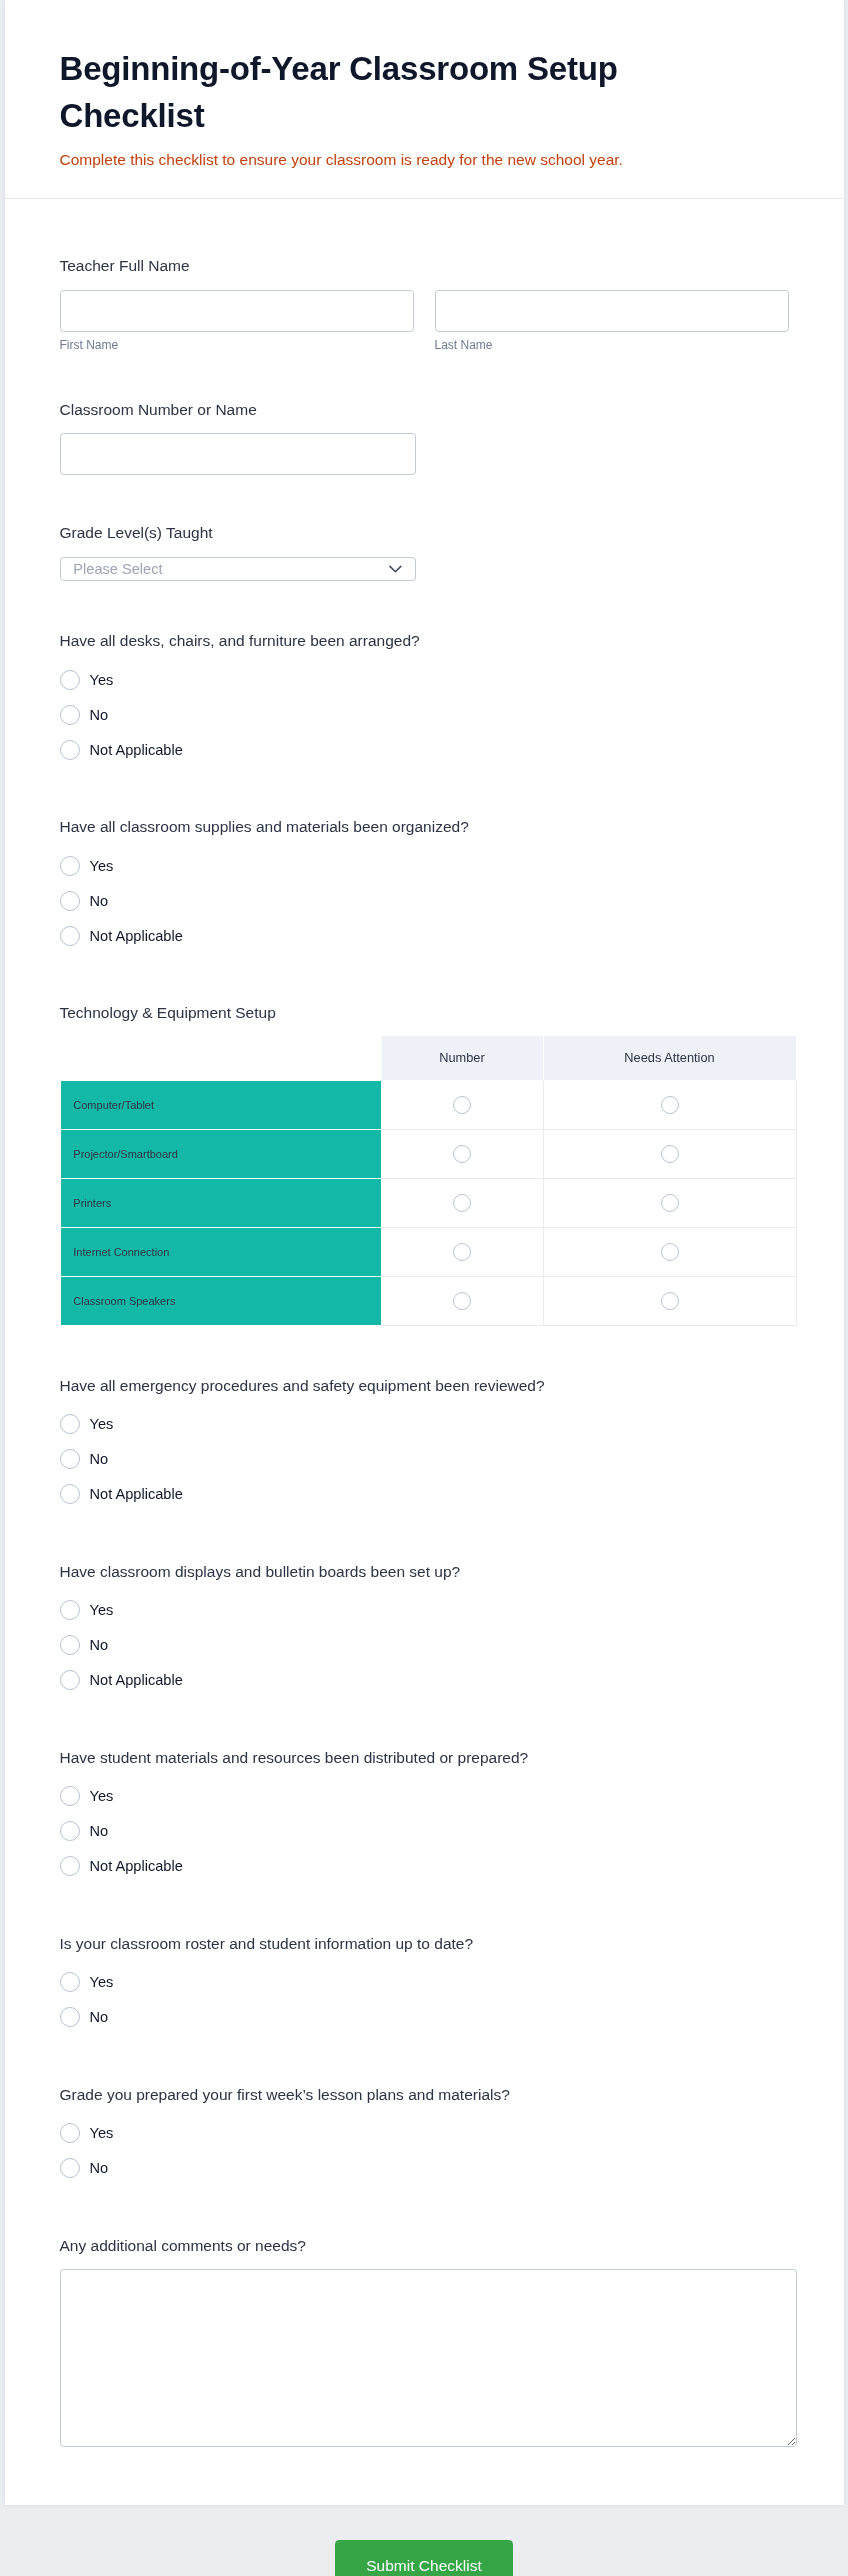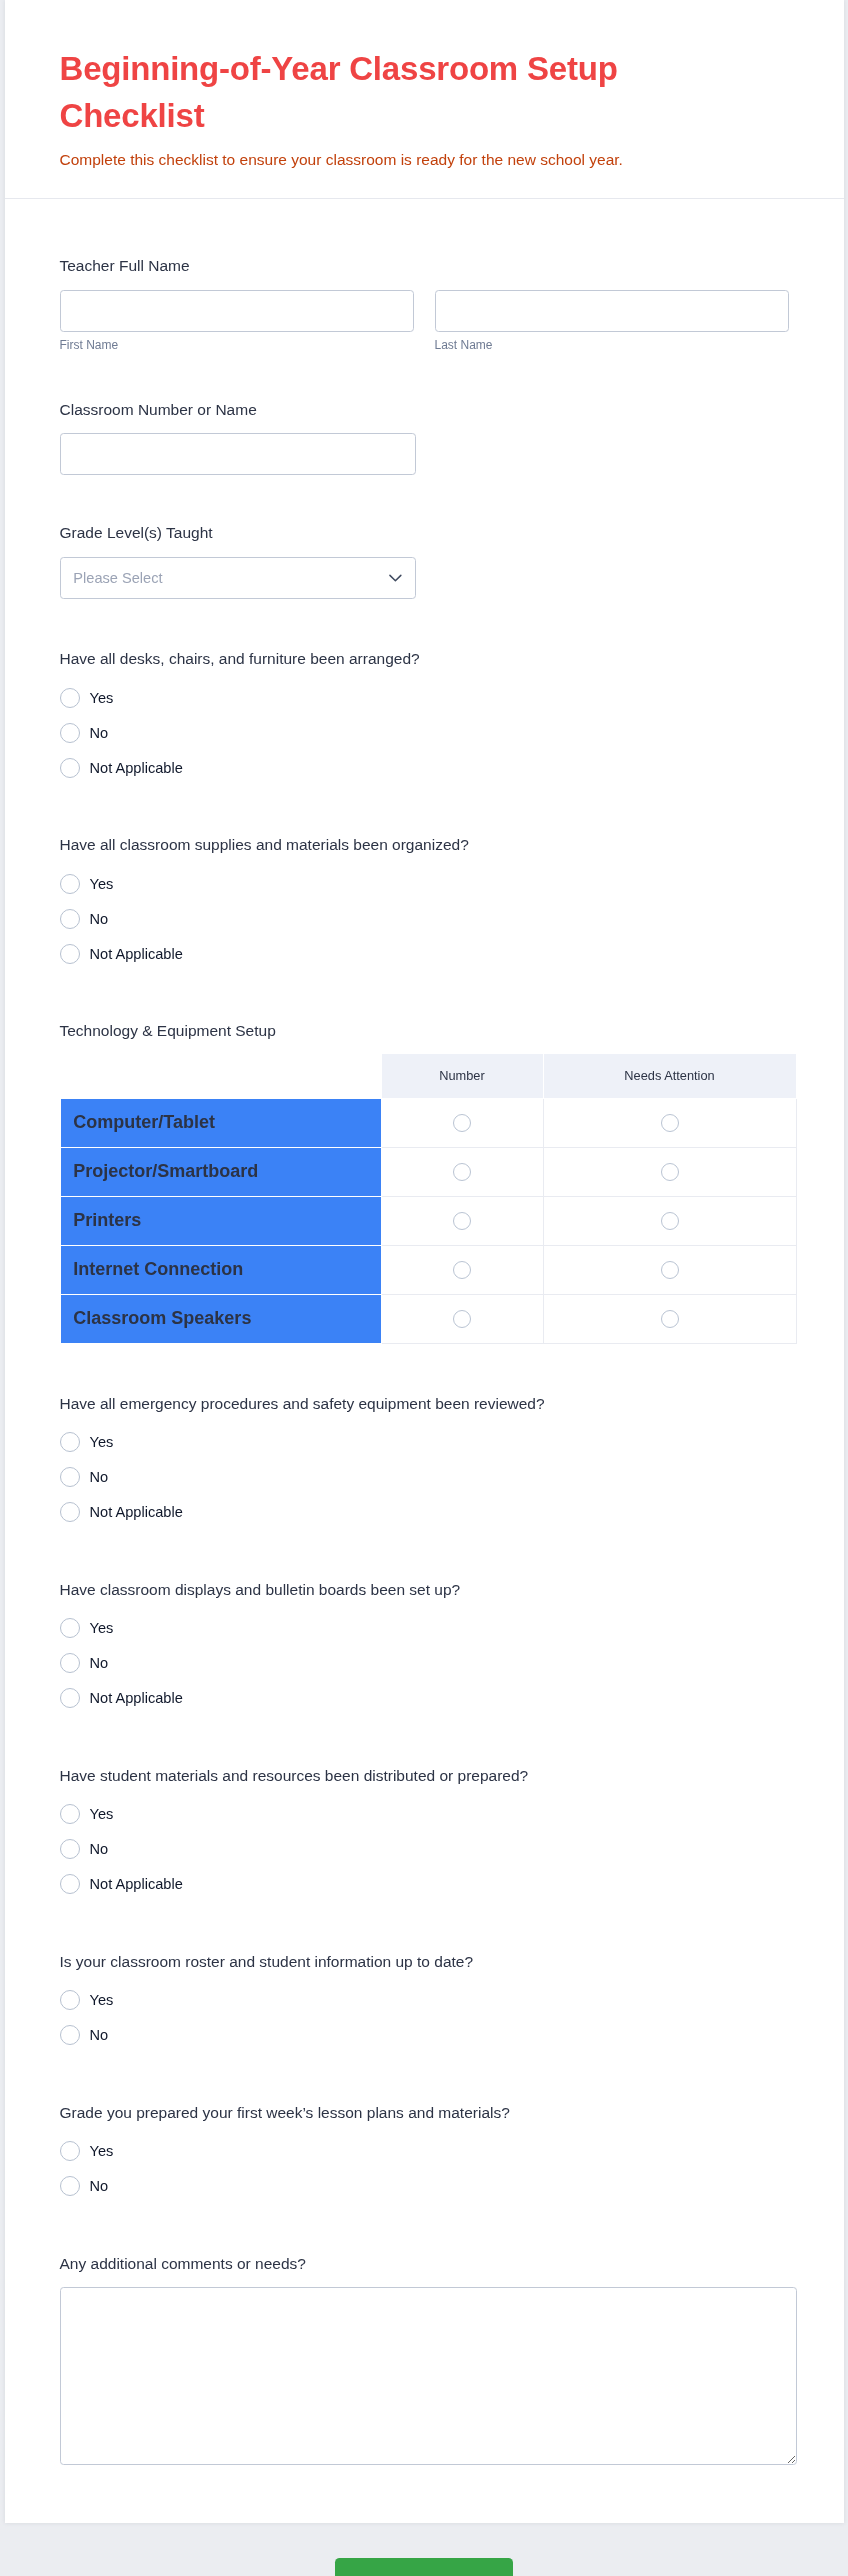--- a/index.html
+++ b/index.html
@@ -13,21 +13,21 @@
     width: 839px;
     margin: 0 auto;
     background: #ffffff;
     box-shadow: 0 0 4.6px rgba(40,50,70,.10);
   }
   .form-header { padding: 46px 55px 29px; }
   .form-title {
     font-size: 33px;
     font-weight: 700;
     line-height: 1.42;
-    color: #ef4444;
+    color: #0f172a;
     letter-spacing: -0.2px;
     max-width: 693px;
   }
   .form-subtitle { margin-top: 11px; font-size: 15.5px; color: #c2410c; }
   .divider { height: 0.9px; background: #e6e8ee; }
   .form-body { padding: 7.3px 55px 58px; }
 
   .field { margin-top: 49px; }
   .field:first-child { margin-top: 51px; }
   .field-label { font-size: 15.5px; font-weight: 500; color: #2c3345; }
@@ -38,21 +38,21 @@
     width: 100%; height: 42px;
     border: 0.9px solid #c2c9d6; border-radius: 3.6px;
     box-sizing: border-box; padding: 0 11px;
     font-size: 14.6px; font-family: inherit; color: #2c3345;
     background: #fff;
   }
   .sublabel { margin-top: 6.4px; font-size: 12px; color: #6f7b93; }
   .single-input { width: 356px; margin-top: 14.6px; display: block; }
 
   .select-control {
-    width: 356px; height: 42px; margin-top: 14.6px;
+    width: 356px; height: 24px; margin-top: 14.6px;
     border: 0.9px solid #c2c9d6; border-radius: 3.6px;
     box-sizing: border-box; padding: 0 12.8px;
     display: flex; align-items: center; justify-content: space-between;
     cursor: pointer; background: #fff;
   }
   .select-placeholder { font-size: 14.6px; color: #9ba3b5; }
   .chevron { display: inline-flex; color: #3f4a5f; }
 
   .question { margin-top: 51px; }
   .options { margin-top: 12px; }
@@ -72,22 +72,22 @@
   table.matrix col.c-rowhead { width: 321px; }
   table.matrix col.c-checked { width: 162px; }
   table.matrix col.c-needs   { width: 253px; }
   table.matrix thead th {
     background: #eef1f8; height: 42px;
     font-size: 12.8px; font-weight: 500; color: #2c3345;
     border: 1.8px solid #ffffff; text-align: center;
   }
   table.matrix thead th.corner { background: transparent; border: 1.8px solid #ffffff; }
   table.matrix tbody th {
-    background: #3b82f6; height: 46px;
-    font-size: 18px; font-weight: 700; color: #2c3345;
+    background: #14b8a6; height: 46px;
+    font-size: 11px; font-weight: 400; color: #2c3345;
     text-align: left; padding-left: 12.8px;
     border: 1.8px solid #ffffff;
   }
   table.matrix tbody td {
     background: #fff; border: 0.9px solid #e9ebf1;
     text-align: center; vertical-align: middle;
   }
   .m-radio {
     width: 18px; height: 18px; border-radius: 50%;
     border: 0.9px solid #bac4d3; background: #fff;

